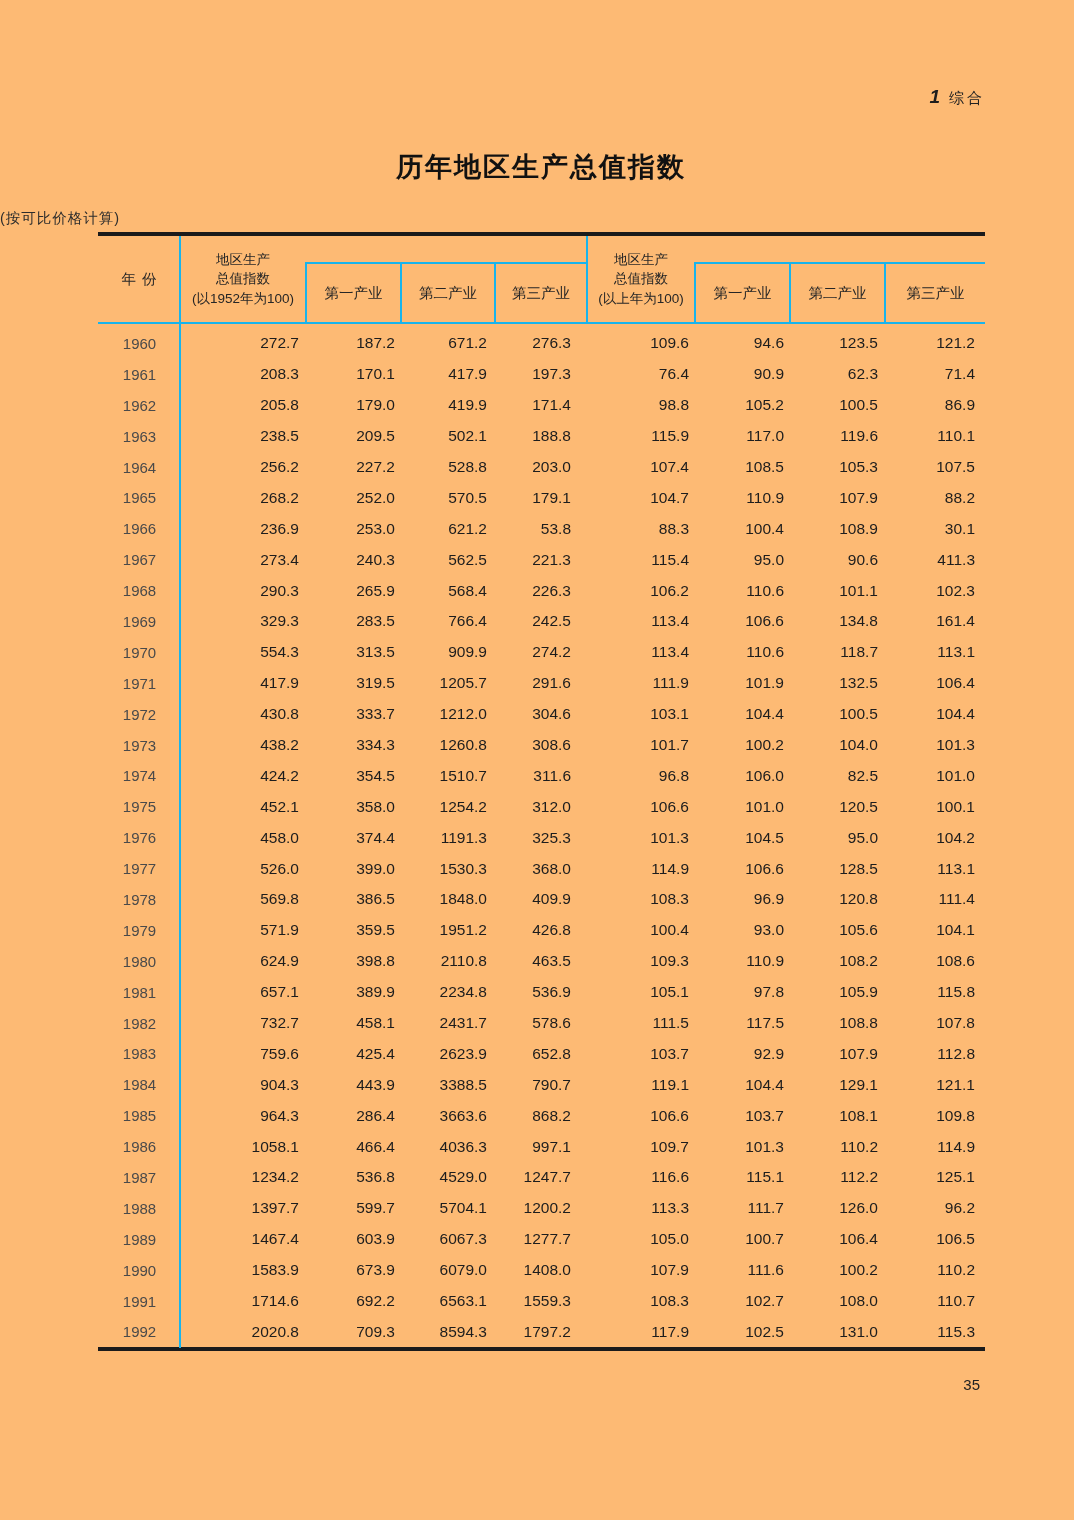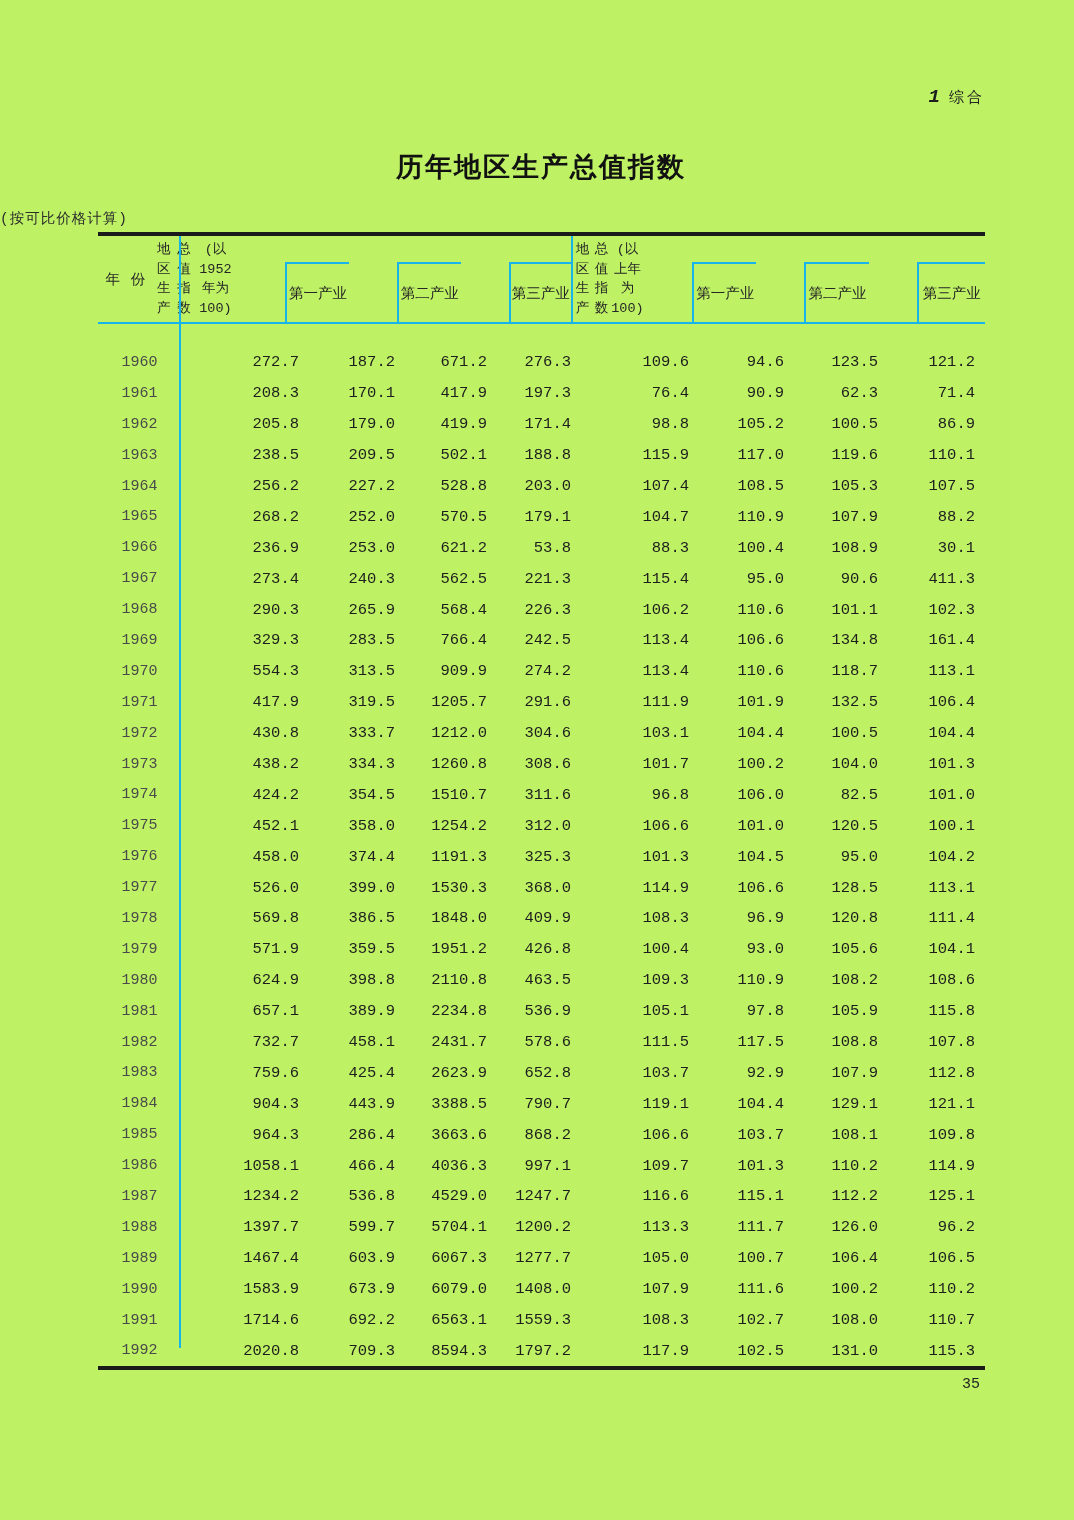--- a/index.html
+++ b/index.html
@@ -1,50 +1,50 @@
 <!DOCTYPE html>
 <html style="--cyan: #17b4ec; --rule: #1b1b1b;"><head>
 <meta charset="utf-8">
 <style>
   :root { --cyan:#17b4ec; --rule:#1b1b1b; }
   * { margin:0; padding:0; box-sizing:border-box; }
   html,body { background:#ffffff; }
   .page {
-    position:relative; width:1074px; height:1520px; background:#bef264;
-    font-family:Liberation Mono, monospace; color:#1d1d1d;
+    position:relative; width:1074px; height:1520px; background:#fdba74;
+    font-family:Liberation Sans, sans-serif; color:#1d1d1d;
     overflow:hidden;
   }
   
   .section-label { position:absolute; top:86px; right:89px; white-space:nowrap; }
   .section-label .num { font-style:italic; font-weight:bold; font-size:19px; margin-right:9px; }
   .section-label .txt { font-size:15px; letter-spacing:3px; color:#222; }
   
   .page-title { position:absolute; top:149px; left:0; width:100%; text-align:center;
     font-size:27px; font-weight:bold; letter-spacing:2px; color:#111;padding-left:8px; }
   .page-subtitle { position:absolute; top:209px; left:0; width:100%; text-align:left;
     font-size:14.5px; color:#2c2c2c; letter-spacing:1px; }
   
   .table { position:absolute; left:98px; top:232px; width:887px; }
   .rule-black { height:4px; background:var(--rule); }
   .rule-cyan { height:2px; background:var(--cyan); }
   .thead { position:relative; height:86px; display:flex; color:#262626; }
   .h-year { width:83px; display:flex; align-items:center; justify-content:center;
     font-size:14.5px; letter-spacing:1px; }
-  .h-gtitle { display:flex; flex-direction:row; align-items:center; justify-content:center;
+  .h-gtitle { display:flex; flex-direction:column; align-items:center; justify-content:center;
     font-size:13.5px; line-height:19.5px; text-align:center; }
   .g1 { width:124px; }
   .g2 { width:108px; border-left:2px solid var(--cyan); }
   .h-box { margin-top:26px; border-top:2px solid var(--cyan); border-left:2px solid var(--cyan);
-    display:flex; align-items:center; justify-content:center; font-size:14.5px;margin-left:48px; }
+    display:flex; align-items:center; justify-content:center; font-size:14.5px; }
   .w-b1{width:95px} .w-b2{width:94px} .w-b3{width:92px}
   .w-b4{width:95px} .w-b5{width:95px} .w-b6{width:101px}
   
   .vline-year { position:absolute; left:81px; top:4px; width:2px; height:1112px; background:var(--cyan); }
   
-  .tbody { padding-top:4px;margin-top:19px; }
+  .tbody { padding-top:4px; }
   .row { height:30.9px; display:flex; align-items:center; font-size:15.5px; }
   .cell { height:100%; display:flex; align-items:center; }
   .cell.year { width:83px; justify-content:center; color:#4a4a4a; font-size:15px; }
   .num { justify-content:flex-end; color:#1d1d1d; }
   .c0{width:124px; padding-right:6px}  .c1{width:95px; padding-right:5px}
   .c2{width:94px; padding-right:7px}   .c3{width:92px; padding-right:15px}
   .c4{width:108px; padding-right:5px}  .c5{width:95px; padding-right:5px}
   .c6{width:95px; padding-right:6px}   .c7{width:101px; padding-right:10px}
   .page-number { position:absolute; right:94px; top:1376px; font-size:15px; color:#222; }
 </style>

